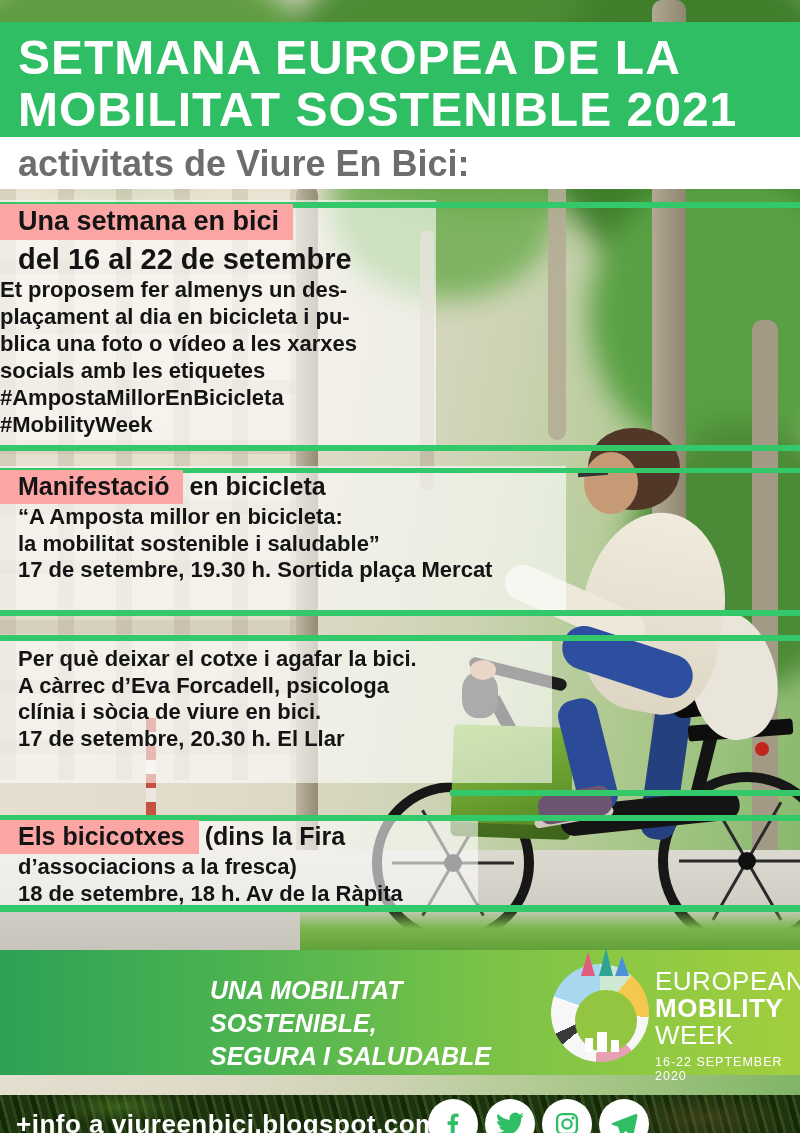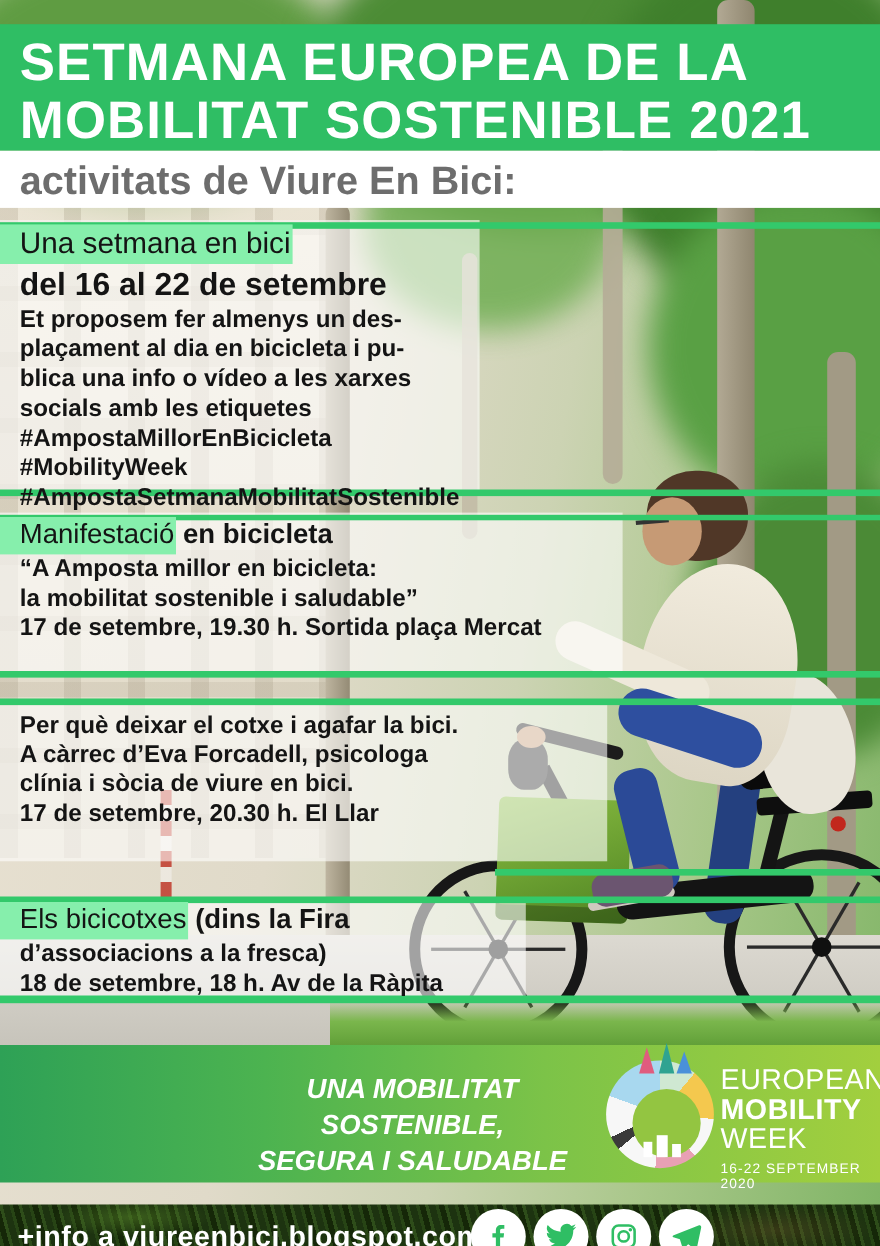--- a/index.html
+++ b/index.html
@@ -87,40 +87,40 @@
   
   .title-band{position:absolute;left:0;top:22px;width:800px;height:115px;background:#2fbe64;
     color:#fff;z-index:4;padding:0;}
   .title-line{position:absolute;left:18px;font-weight:700;font-size:48px;letter-spacing:1px;line-height:1;}
   .tl1{top:12px;} .tl2{top:64px;}
   .subtitle-band{position:absolute;left:0;top:137px;width:800px;height:52px;background:#fff;z-index:4;}
   .subtitle{position:absolute;left:18px;top:6px;font-size:36px;font-weight:700;color:#6d6d6d;}
 
   
   .section{position:absolute;left:0;z-index:3;color:#141414;}
-  .hl{display:inline-block;background:#86efac;padding:2px 2px 3px 18px;font-weight:400;}
+  .hl{display:inline-block;background:#fca5a5;padding:2px 14px 3px 18px;font-weight:700;}
   .s1{top:204px;width:460px;}
   .s1 .hl{font-size:27px;}
   .s1 .subhead{font-size:29px;font-weight:700;padding-left:18px;margin-top:3px;}
-  .s1 .line{font-size:22px;font-weight:700;line-height:27px;padding-left:18px;}
+  .s1 .line{font-size:22px;font-weight:700;line-height:27px;}
   .s1 .line:first-of-type{margin-top:3px;}
   .headline{font-size:25px;font-weight:700;}
   .headline .rest{padding-left:6px;}
   .s2{top:470px;width:580px;} .s3{top:642px;width:560px;} .s4{top:820px;width:490px;}
   .body-line{font-size:22px;font-weight:700;line-height:26.5px;padding-left:18px;}
   .section .body-line:first-of-type{margin-top:4px;}
 
   
   .banner{position:absolute;left:0;top:950px;width:800px;height:125px;z-index:4;
     background:linear-gradient(90deg,#2ea156 0%,#4cb350 30%,#7cc348 62%,#a2cf3e 100%);}
   .vb-logo{position:absolute;left:46px;top:4px;width:118px;height:116px;}
   .vb-ring{position:absolute;inset:0;border:7px solid #fff;border-radius:50%;}
   .vb-word{position:absolute;color:#fff;font-size:20px;letter-spacing:.5px;}
   .w1{left:20px;top:72px;} .w2{left:42px;top:88px;}
-  .motto{position:absolute;left:210px;top:24px;width:330px;text-align:center;color:#fff;
+  .motto{position:absolute;left:210px;top:24px;width:330px;color:#fff;
     font-size:25px;font-weight:700;font-style:italic;line-height:33px;}
   .emw{position:absolute;left:545px;top:6px;width:250px;height:114px;}
   .emw-ring{position:absolute;left:6px;top:8px;width:98px;height:98px;border-radius:50%;
     background:conic-gradient(from 0deg,#cfe8d2 0 40deg,#f4c84e 40deg 95deg,#f7f7f7 95deg 140deg,
       #e8a0b4 140deg 185deg,#f7f7f7 185deg 230deg,#3a3a3a 230deg 245deg,#f7f7f7 245deg 290deg,#a8d8ef 290deg 360deg);}
   .emw-inner{position:absolute;left:24px;top:26px;width:62px;height:62px;border-radius:50%;background:#93c541;}
   .sky-bump{position:absolute;bottom:0;background:#fff;}
   .tree{position:absolute;width:0;height:0;border-left:7px solid transparent;border-right:7px solid transparent;}
   .emw-text{position:absolute;left:110px;top:12px;color:#fff;}
   .emw-l{font-size:26px;line-height:27px;letter-spacing:.5px;}
@@ -220,25 +220,24 @@
   </div>
   <div class="subtitle-band">
     <div class="subtitle">activitats de Viure En Bici:</div>
   </div>
 
   <div class="section s1">
     <span class="hl">Una setmana en bici</span>
     <div class="subhead">del 16 al 22 de setembre</div>
     <div class="line">Et proposem fer almenys un des-</div>
     <div class="line">plaçament al dia en bicicleta i pu-</div>
-    <div class="line">blica una info o vídeo a les xarxes</div>
+    <div class="line">blica una foto o vídeo a les xarxes</div>
     <div class="line">socials amb les etiquetes</div>
     <div class="line">#AmpostaMillorEnBicicleta</div>
     <div class="line">#MobilityWeek</div>
-    <div class="line">#AmpostaSetmanaMobilitatSostenible</div>
   </div>
 
   <div class="section s2">
     <div class="headline">
       <span class="hl">Manifestació</span><span class="rest">en bicicleta</span>
     </div>
     <div class="body-line">“A Amposta millor en bicicleta:</div>
     <div class="body-line">la mobilitat sostenible i saludable”</div>
     <div class="body-line">17 de setembre, 19.30 h. Sortida plaça Mercat</div>
   </div>

